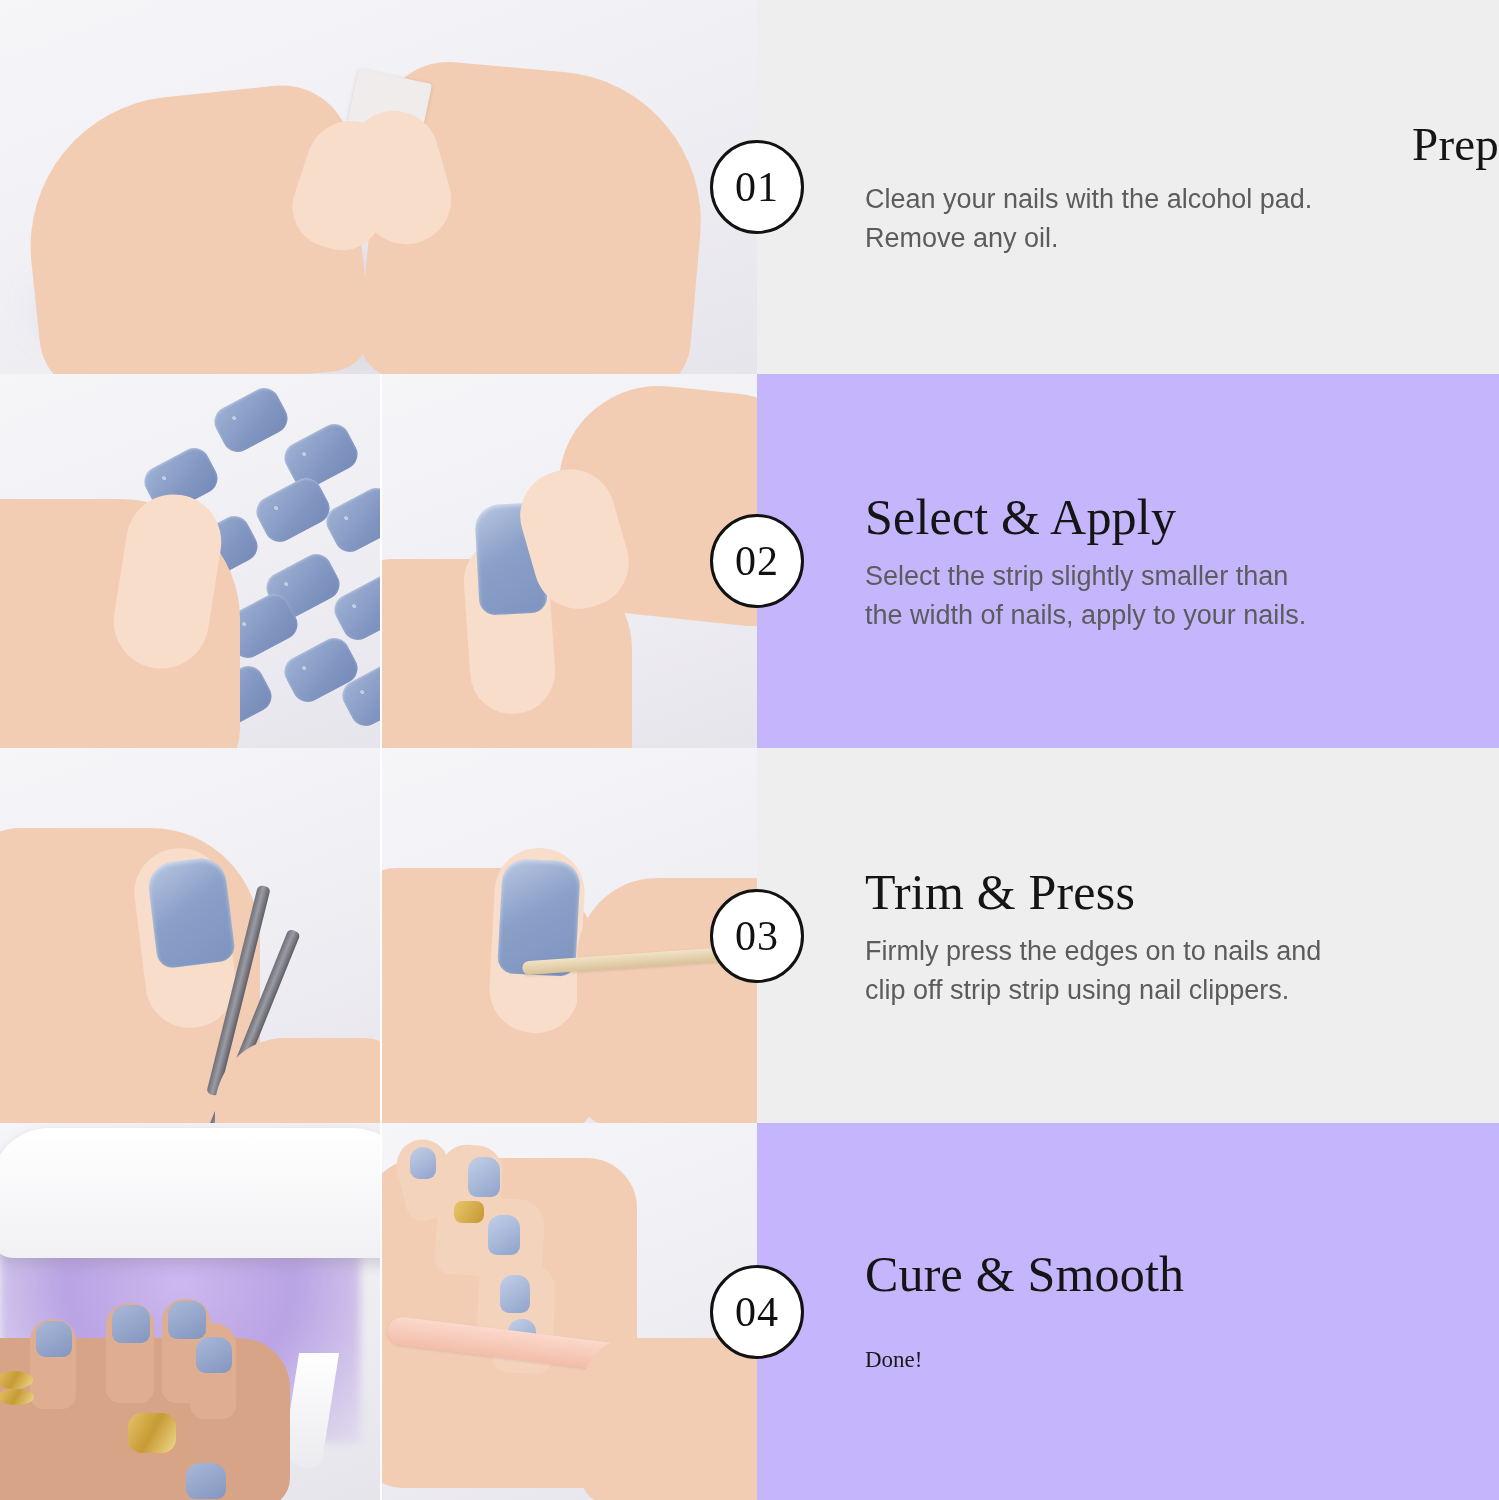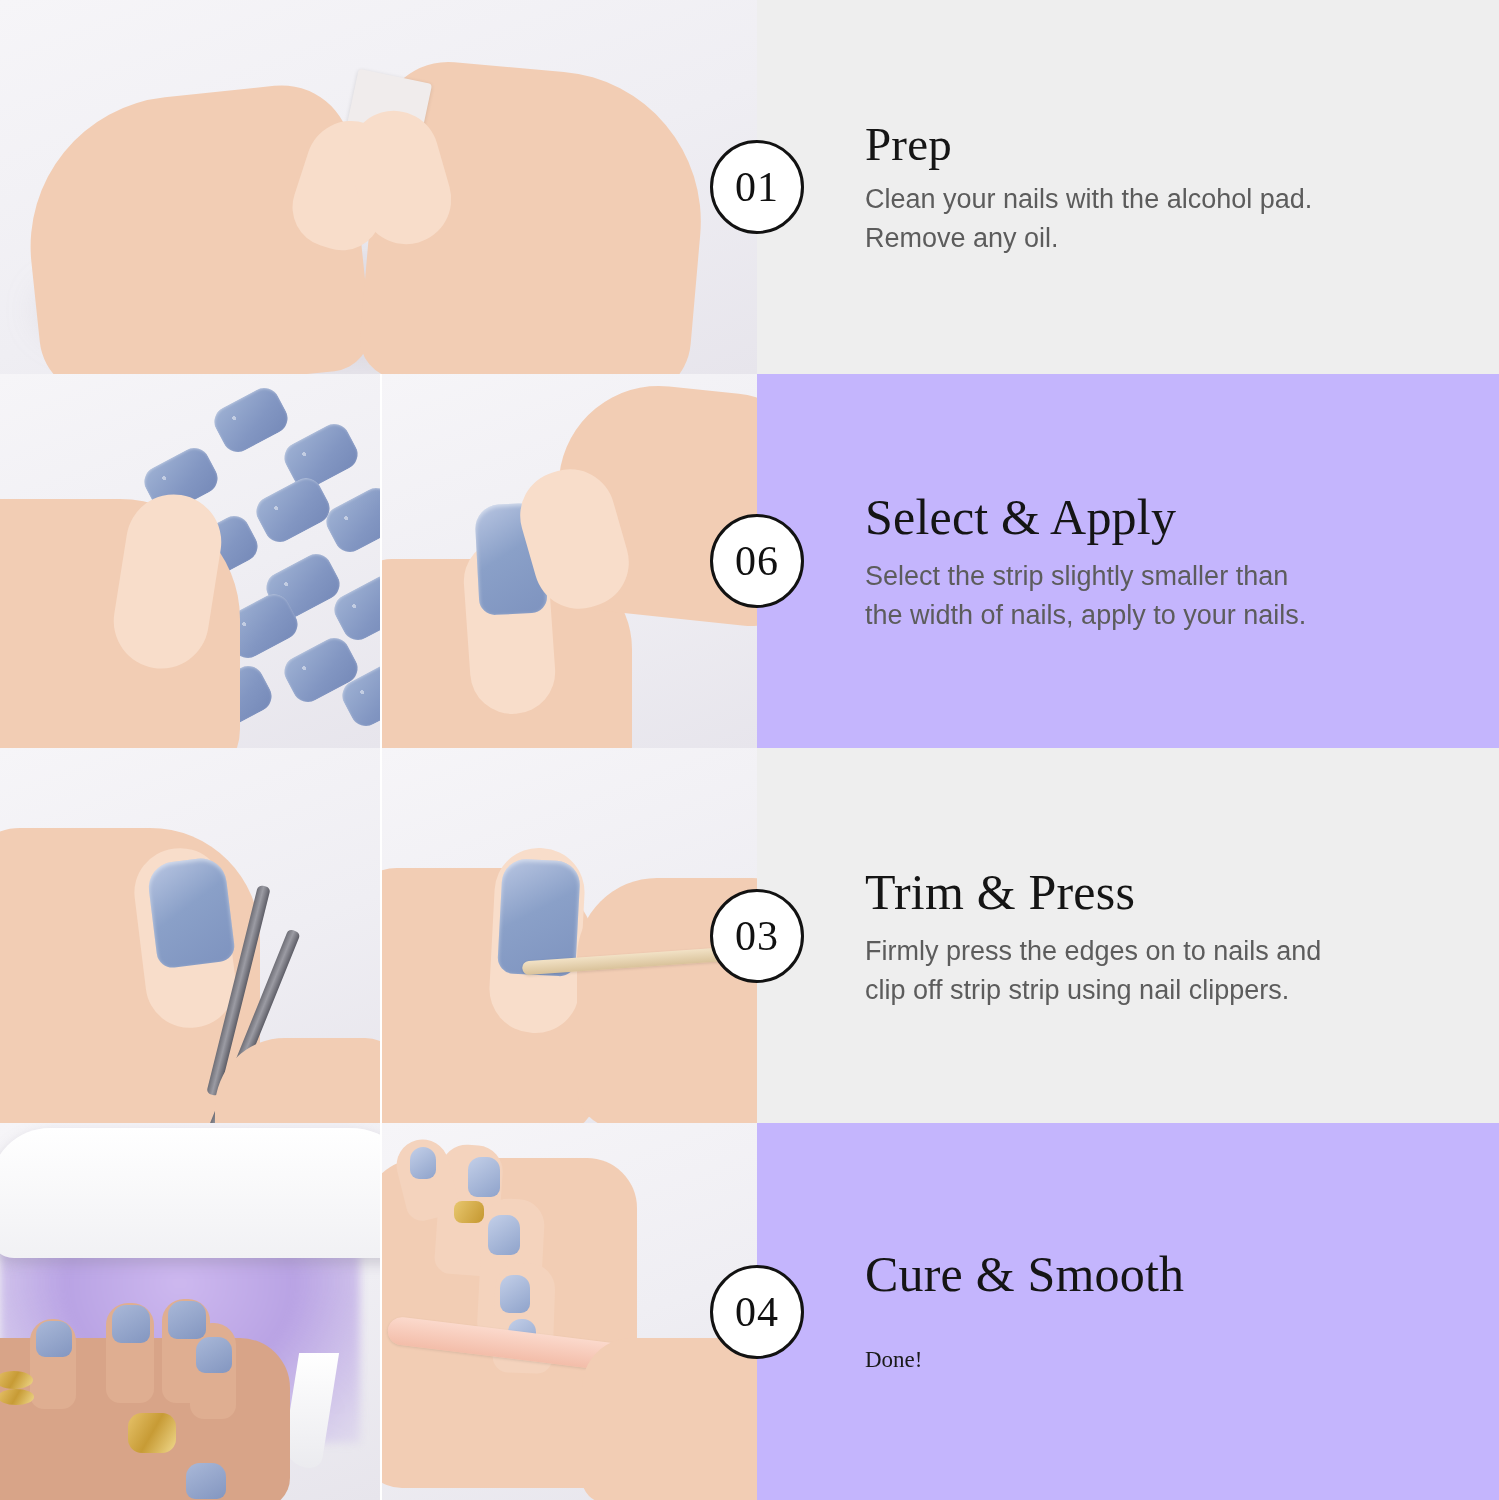--- a/index.html
+++ b/index.html
@@ -18,21 +18,21 @@
   .photo { position:relative; height:100%; overflow:hidden; background:#f2f1f4; }
   .photo.full { width:757px; }
   .photo.half-l { width:382px; border-right:2px solid #ffffff; }
   .photo.half-r { width:375px; }
 
   .text-col { position:relative; flex:1; height:100%; padding-left:108px; display:flex; flex-direction:column; justify-content:center; }
   .text-col.gray { background:#eeeeee; }
   .text-col.white { background:#c4b5fd; }
 
   .step-title { font-family:"Liberation Serif", serif; color:#151515; font-weight:400; letter-spacing:.2px; }
-  .r1 .step-title { font-size:47px; line-height:56px; margin-bottom:8px; }
+  .r1 .step-title { font-size:47px; line-height:56px; margin-bottom:8px;text-align:right; }
   .r2 .step-title { font-size:50px; line-height:60px; margin-bottom:10px; }
   .r3 .step-title { font-size:50px; line-height:60px; margin-bottom:10px; }
   .r4 .step-title { font-size:50px; line-height:60px; margin-bottom:10px; }
 
   .step-desc { font-family:"Liberation Sans", sans-serif; font-size:27px; line-height:39px; color:#5c5c5c; max-width:520px; }
   .step-done { font-family:"Liberation Serif", serif; font-size:23px; line-height:40px; color:#1a1a1a; margin-top:26px; }
 
   
   .badge { position:absolute; width:94px; height:94px; border-radius:50%;
            background:#ffffff; border:3px solid #121212; z-index:5;
@@ -155,21 +155,21 @@
       <div class="photo half-r">
         <div class="bg-soft"></div>
         <div class="skin p2b-hand-b"></div>
         <div class="skin-l p2b-thumb-b"></div>
         <div class="nail-blue p2b-nail"></div>
         <div class="skin p2b-hand-t"></div>
         <div class="skin-l p2b-finger-t"></div>
       </div>
     </div>
     <div class="badge">
-      <span>06</span>
+      <span>02</span>
     </div>
     <div class="text-col white">
       <div class="step-title">Select &amp; Apply</div>
       <div class="step-desc" style="white-space:pre-line">Select the strip slightly smaller than
 the width of nails, apply to your nails.</div>
     </div>
   </div>
 
   <div class="step-row r3">
     <div class="photo-col">

